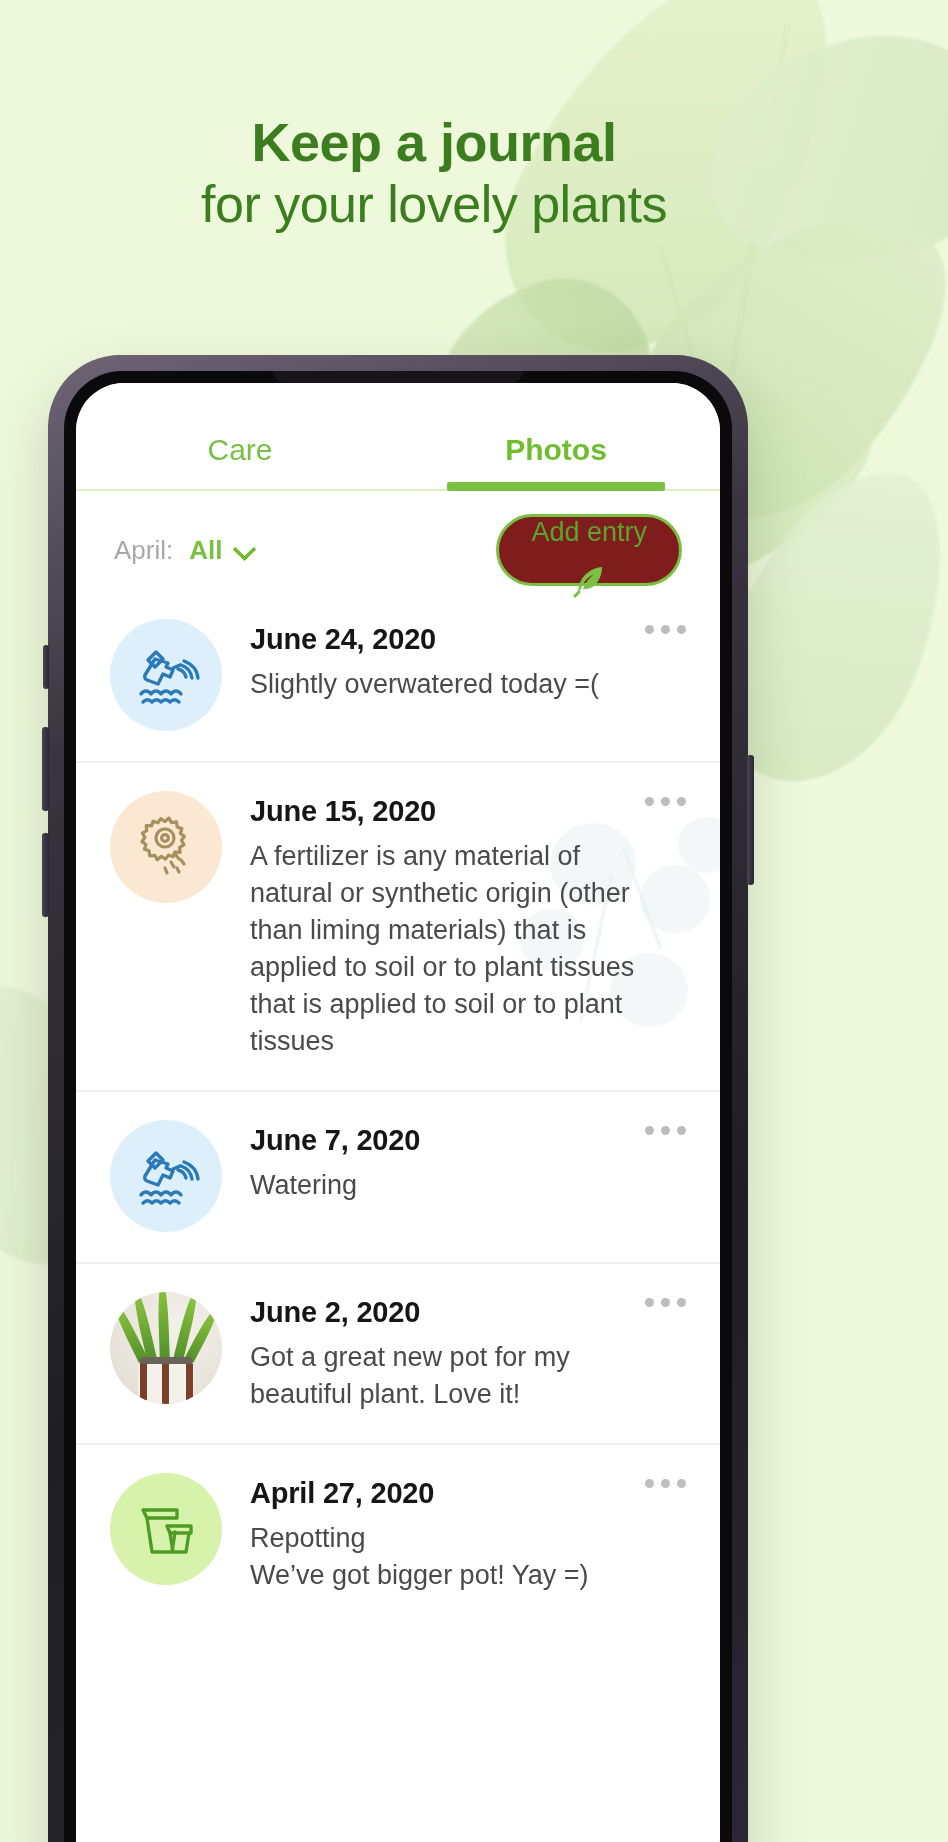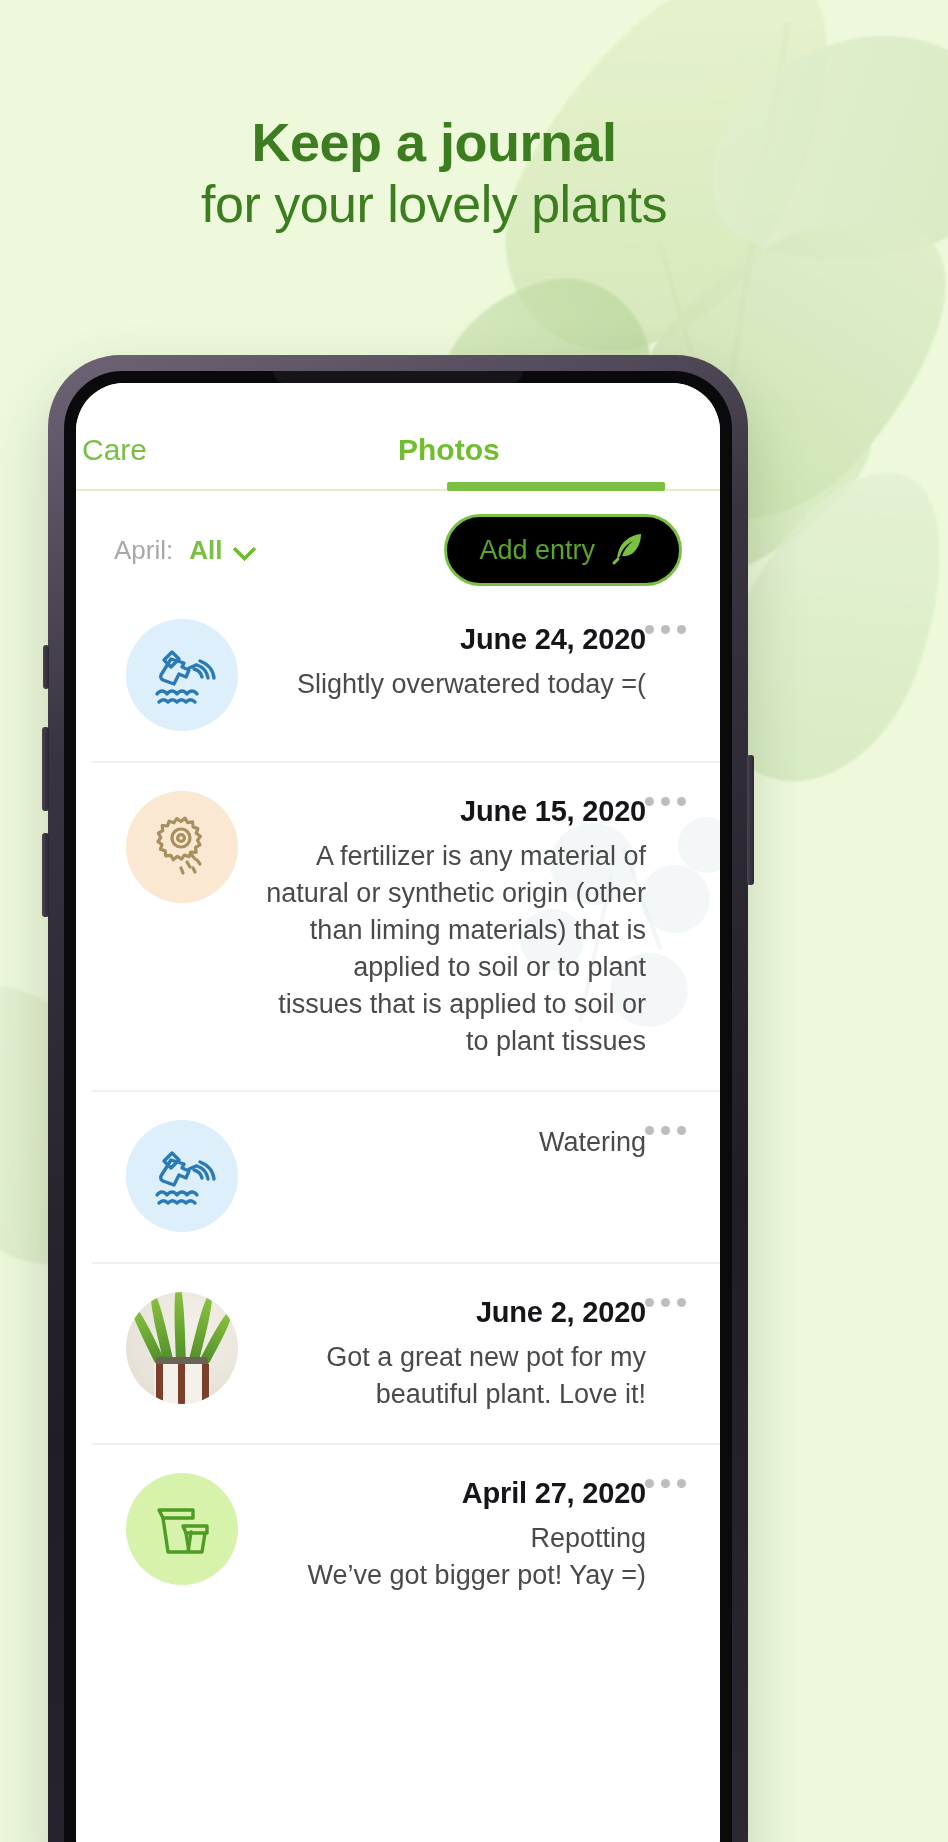--- a/index.html
+++ b/index.html
@@ -157,21 +157,21 @@
     align-items: flex-end;
     height: 108px;
     padding: 0 6px;
     background: #fff;
     border-bottom: 2px solid #dff0c5;
     position: relative;
     z-index: 10;
   }
   .tab {
     flex: 1;
-    text-align: left;
+    text-align: center;
     padding-bottom: 22px;
     font-size: 30px;
     color: #77c043;
     position: relative;
     cursor: pointer;
   }
   .tab.active { font-weight: 700; color: #6ebe2e; }
   .tab.active::after {
     content: "";
     position: absolute;
@@ -216,32 +216,32 @@
   }
   .add-entry {
     margin-left: auto;
     display: flex;
     align-items: center;
     gap: 14px;
     border: 3px solid #7ac143;
     border-radius: 40px;
     height: 72px;
     padding: 0 32px;
-    background: #000000;
+    background: #7f1d1d;
     cursor: pointer;
+    flex-direction: column;
   }
   .add-entry-label {
     font-size: 27px;
     color: #5aa52c;
   }
 
   .entries {
     background: #fff;
-    padding: 0 0 0 16px;
-    text-align: right;
+    padding: 0 0 0 0;
   }
   .entry {
     display: flex;
     padding: 28px 34px 30px 34px;
     border-top: 2px solid #f0f0f0;
     position: relative;
   }
   .entry.first { border-top: none; padding-top: 10px; }
   .entry-icon {
     width: 112px; height: 112px;
@@ -455,20 +455,21 @@
               <path d="M28 23l-10 16c-1 2 0 4 2 5l11 4 5-10 7 3 3-7-7-3 2-4z"></path>
               <path d="M46 32l7-3"></path>
               <path d="M51 33c4 1 7 4 8 8"></path>
               <path d="M54 29c6 2 10 7 11 13"></path>
               <path d="M57 25c8 3 13 9 14 17"></path>
               <path d="M14 58c3-4 7-4 10 0 3-4 7-4 10 0 3-4 7-4 10 0 3-4 7-4 10 0"></path>
               <path d="M16 66c3-3 6-3 9 0 3-3 6-3 9 0 3-3 6-3 9 0 3-3 6-3 9 0"></path>
             </svg>
           </div>
           <div class="entry-body">
+            <div class="entry-date">June 7, 2020</div>
             <div class="entry-text">Watering</div>
           </div>
           <div class="dots">
               <span></span>
               <span></span>
               <span></span>
             </div>
         </div>
 
         <div class="entry">

